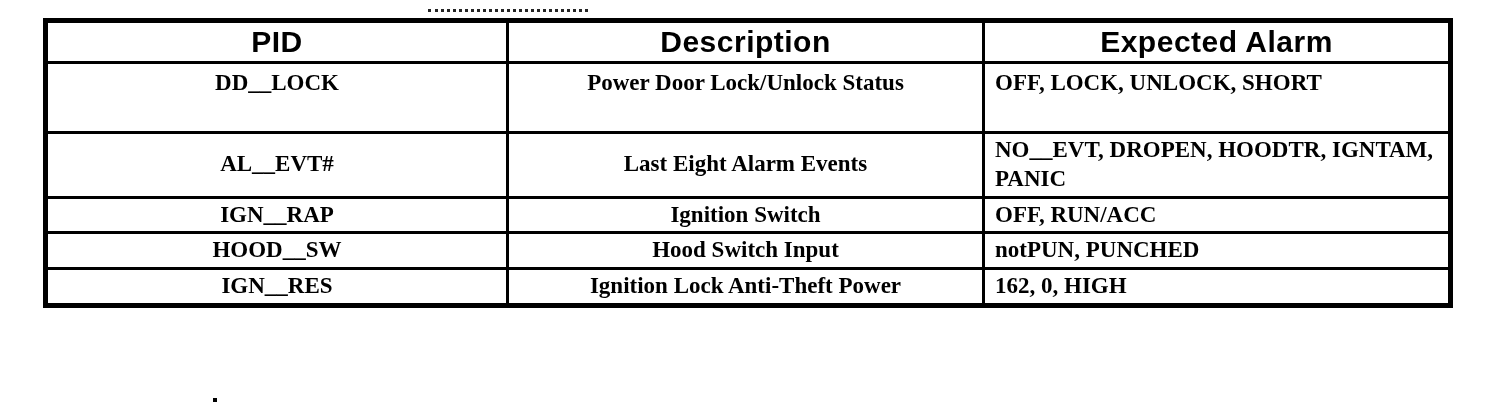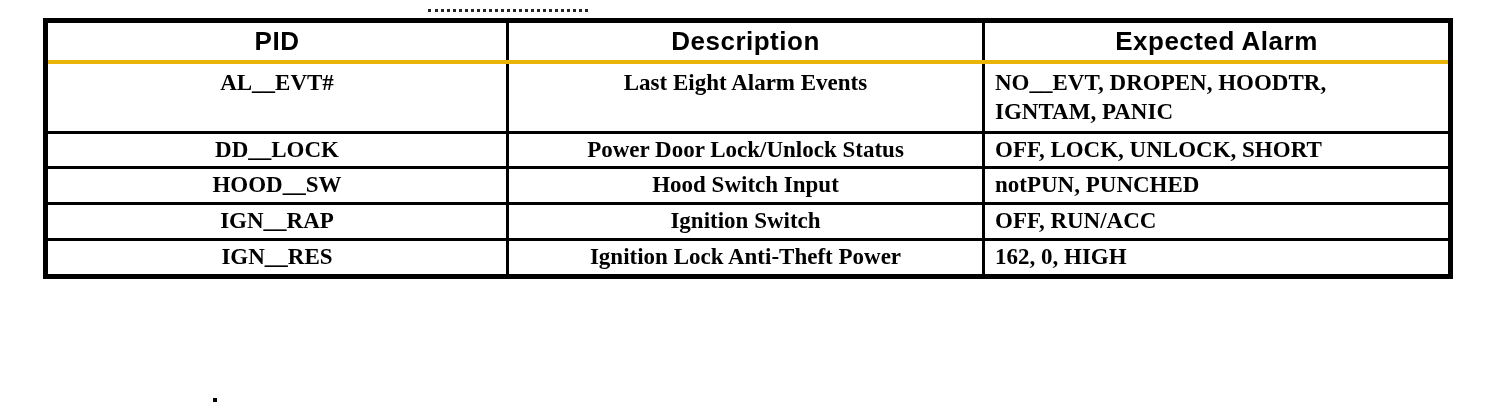--- a/index.html
+++ b/index.html
@@ -30,24 +30,24 @@
   table.pid-table col.c2 { width: 476px; }
   table.pid-table col.c3 { width: 467px; }
 
   table.pid-table th,
   table.pid-table td {
     border: 3px solid #000000;
     padding: 2px 6px;
     overflow: hidden;
   }
   table.pid-table th {
-    border-bottom: 4px solid #eab308;
+    border-bottom: 2px solid #eab308;
     font-family: "Liberation Sans", sans-serif;
     font-weight: bold;
-    font-size: 26px;
+    font-size: 30px;
     letter-spacing: 0.5px;
     text-align: center;
     height: 33px;
   }
   table.pid-table td {
     font-family: "Liberation Serif", serif;
     font-weight: bold;
     font-size: 23px;
     text-align: center;
     vertical-align: middle;
@@ -108,38 +108,38 @@
       </colgroup>
     <thead>
       <tr>
         <th>PID</th>
         <th>Description</th>
         <th>Expected Alarm</th>
       </tr>
     </thead>
     <tbody>
       <tr>
+        <td>DD__LOCK</td>
+        <td>Power Door Lock/Unlock Status</td>
+        <td>OFF, LOCK, UNLOCK, SHORT</td>
+      </tr>
+      <tr>
         <td>AL__EVT#</td>
         <td>Last Eight Alarm Events</td>
         <td><span>NO__EVT, DROPEN, HOODTR, IGNTAM, PANIC</span></td>
       </tr>
       <tr>
-        <td>DD__LOCK</td>
-        <td>Power Door Lock/Unlock Status</td>
-        <td>OFF, LOCK, UNLOCK, SHORT</td>
+        <td>IGN__RAP</td>
+        <td>Ignition Switch</td>
+        <td>OFF, RUN/ACC</td>
       </tr>
       <tr>
         <td>HOOD__SW</td>
         <td>Hood Switch Input</td>
         <td>notPUN, PUNCHED</td>
-      </tr>
-      <tr>
-        <td>IGN__RAP</td>
-        <td>Ignition Switch</td>
-        <td>OFF, RUN/ACC</td>
       </tr>
       <tr>
         <td>IGN__RES</td>
         <td>Ignition Lock Anti-Theft Power</td>
         <td>162, 0, HIGH</td>
       </tr>
     </tbody>
   </table>
 </div>
 

